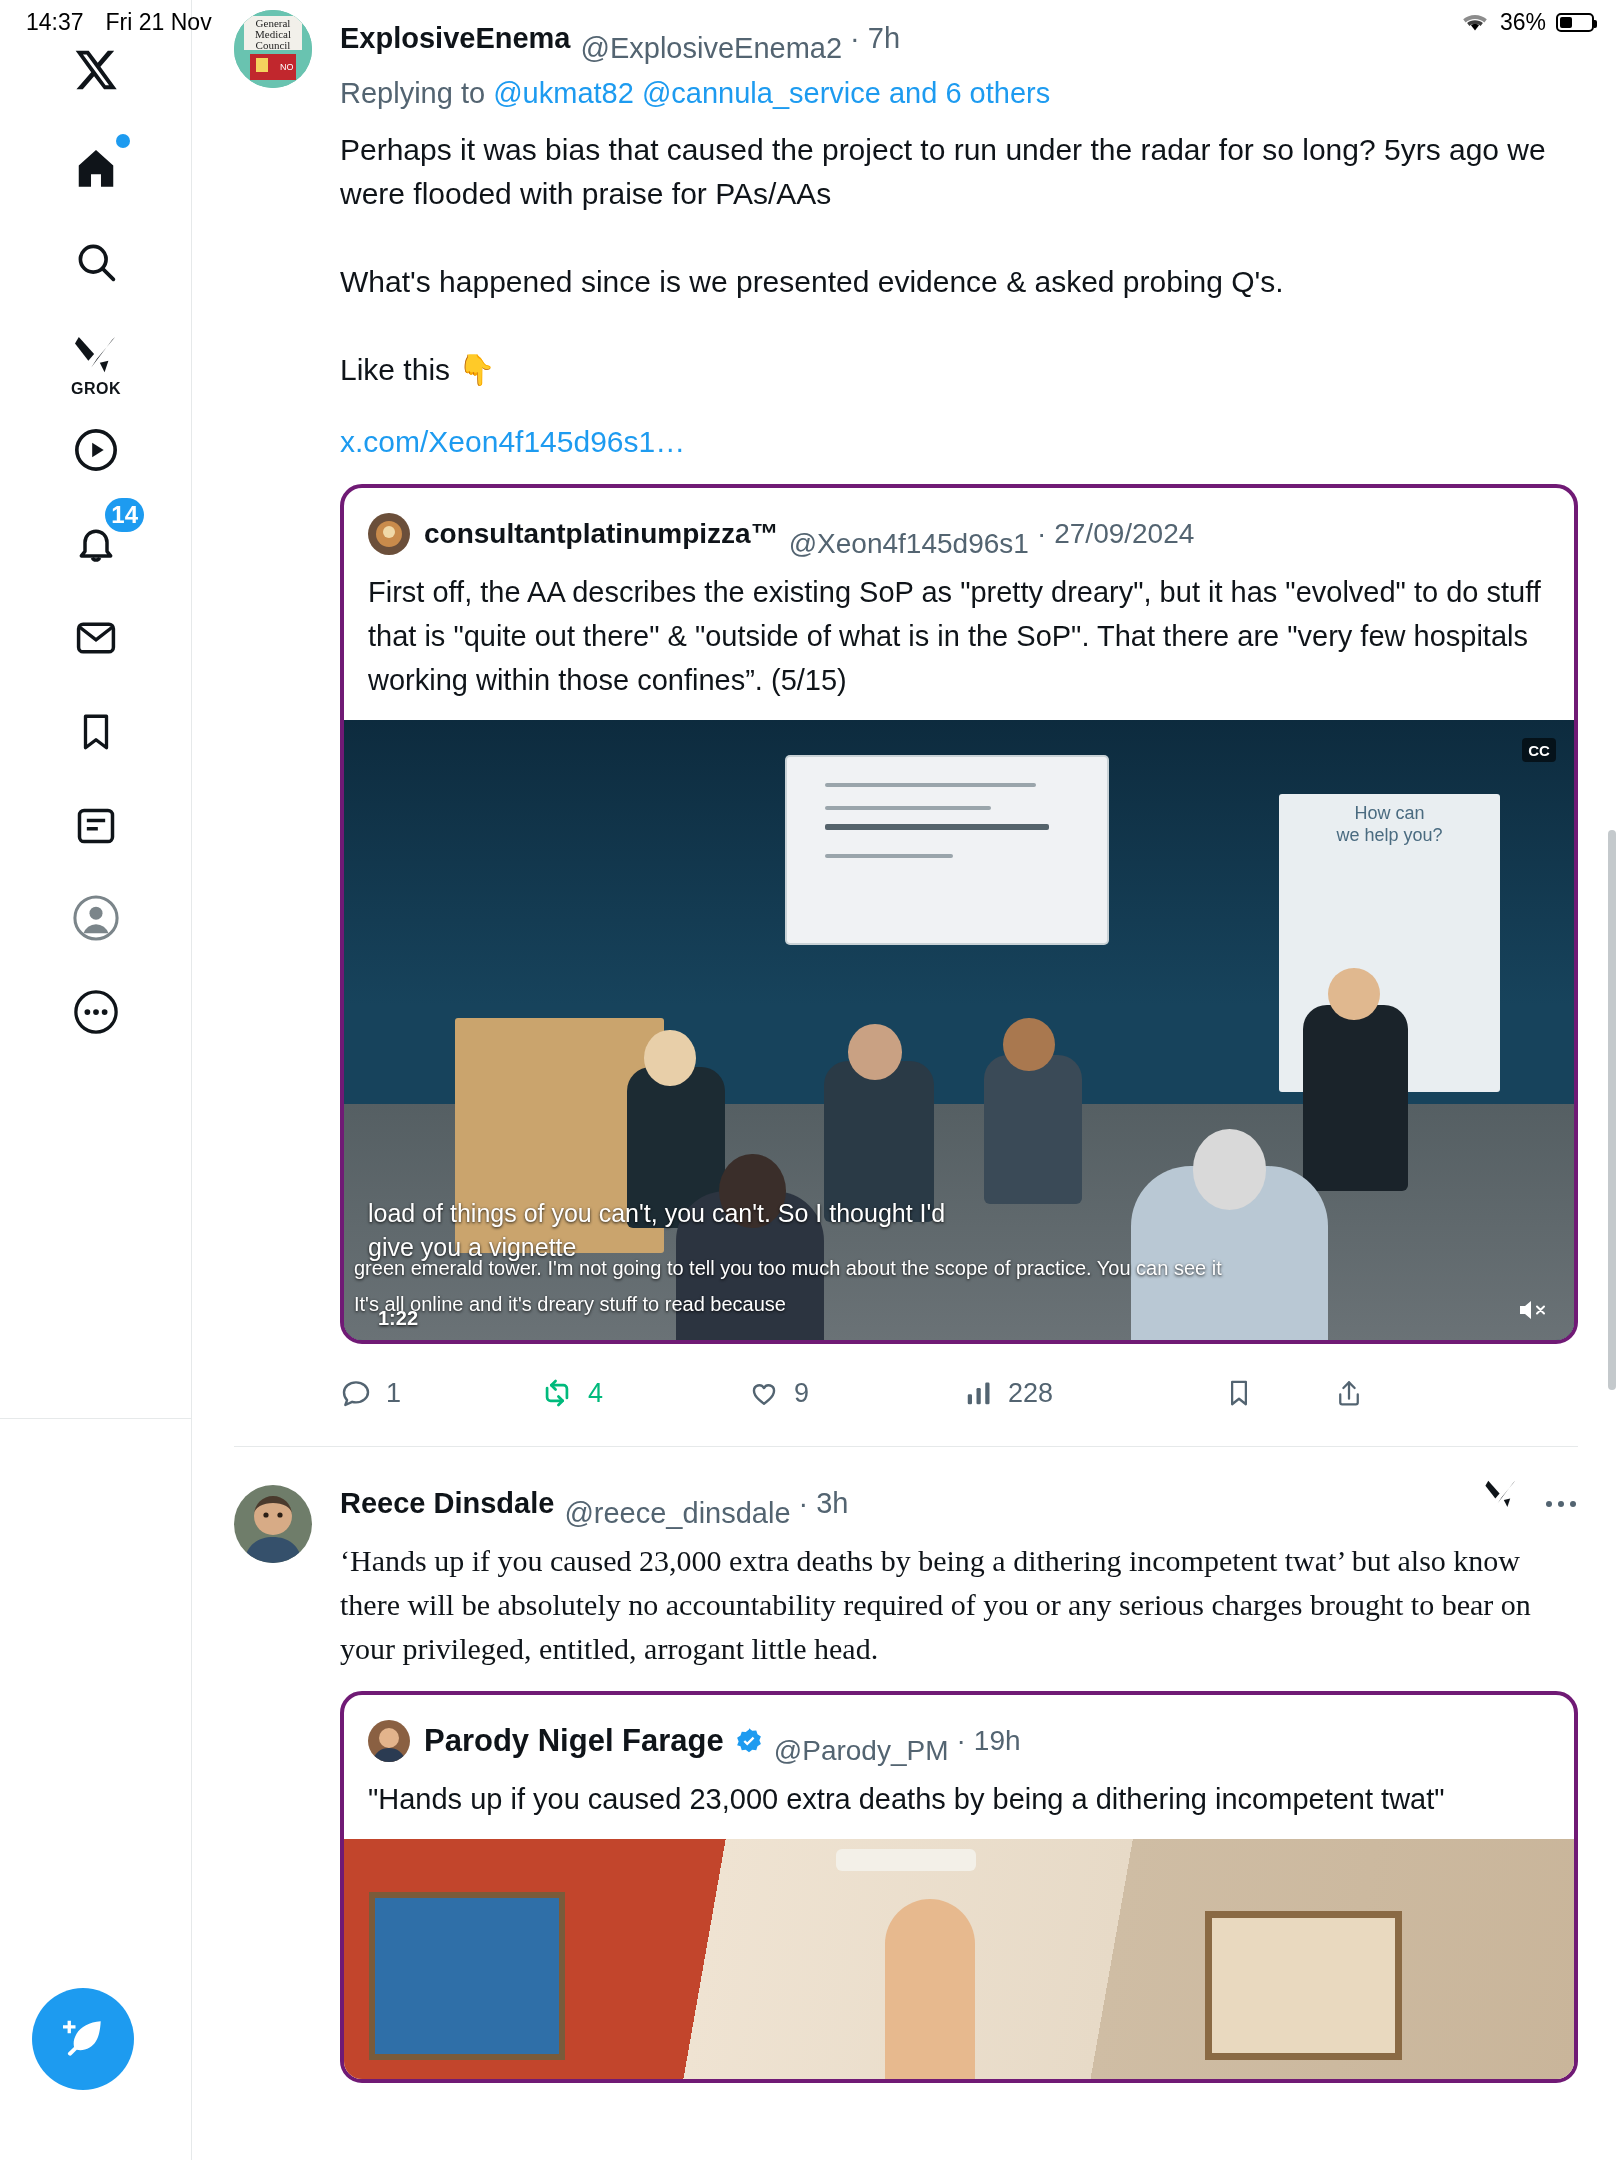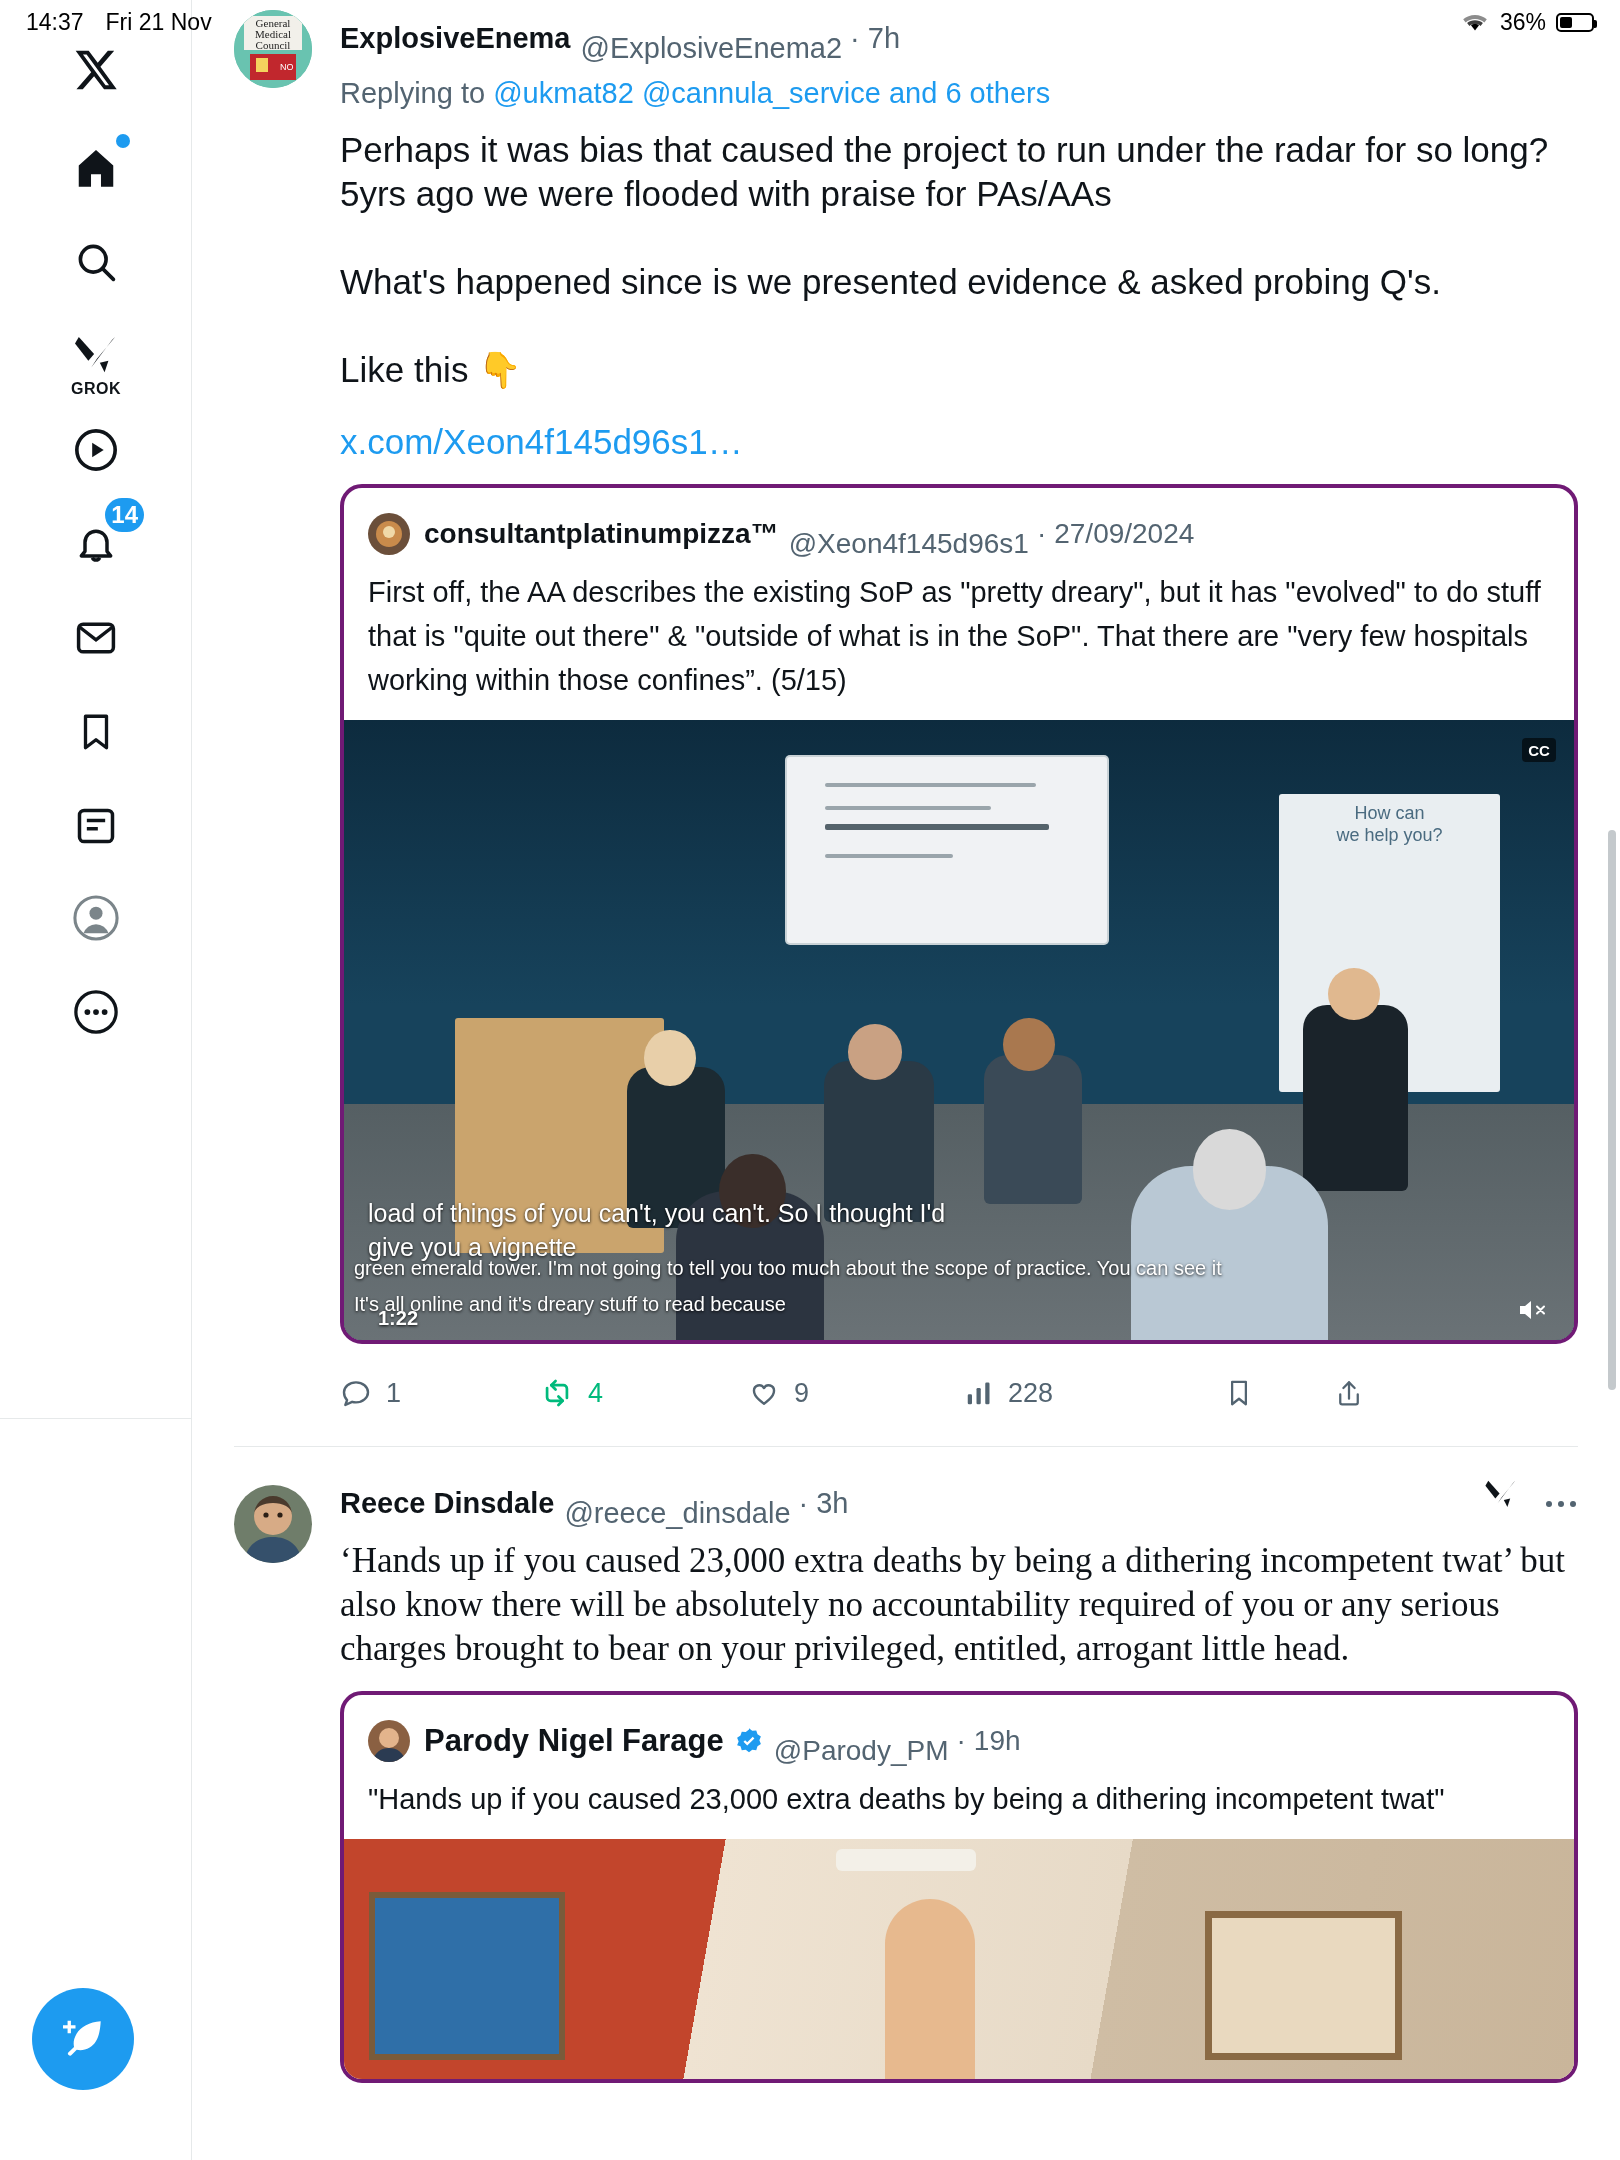--- a/index.html
+++ b/index.html
@@ -168,21 +168,21 @@
 
   .replying {
     font-size: 29px;
     color: #536471;
     margin-top: 4px;
     line-height: 42px;
   }
   .mention { color: #1d9bf0; }
 
   .tweet-text {
-    font-size: 35px;
+    font-size: 30px;
     line-height: 44px;
     color: #0f1419;
     margin-top: 14px;
     white-space: pre-wrap;
   }
   .link { color: #1d9bf0; }
 
   .quote {
     margin-top: 20px;
     border: 4px solid #701a75;

